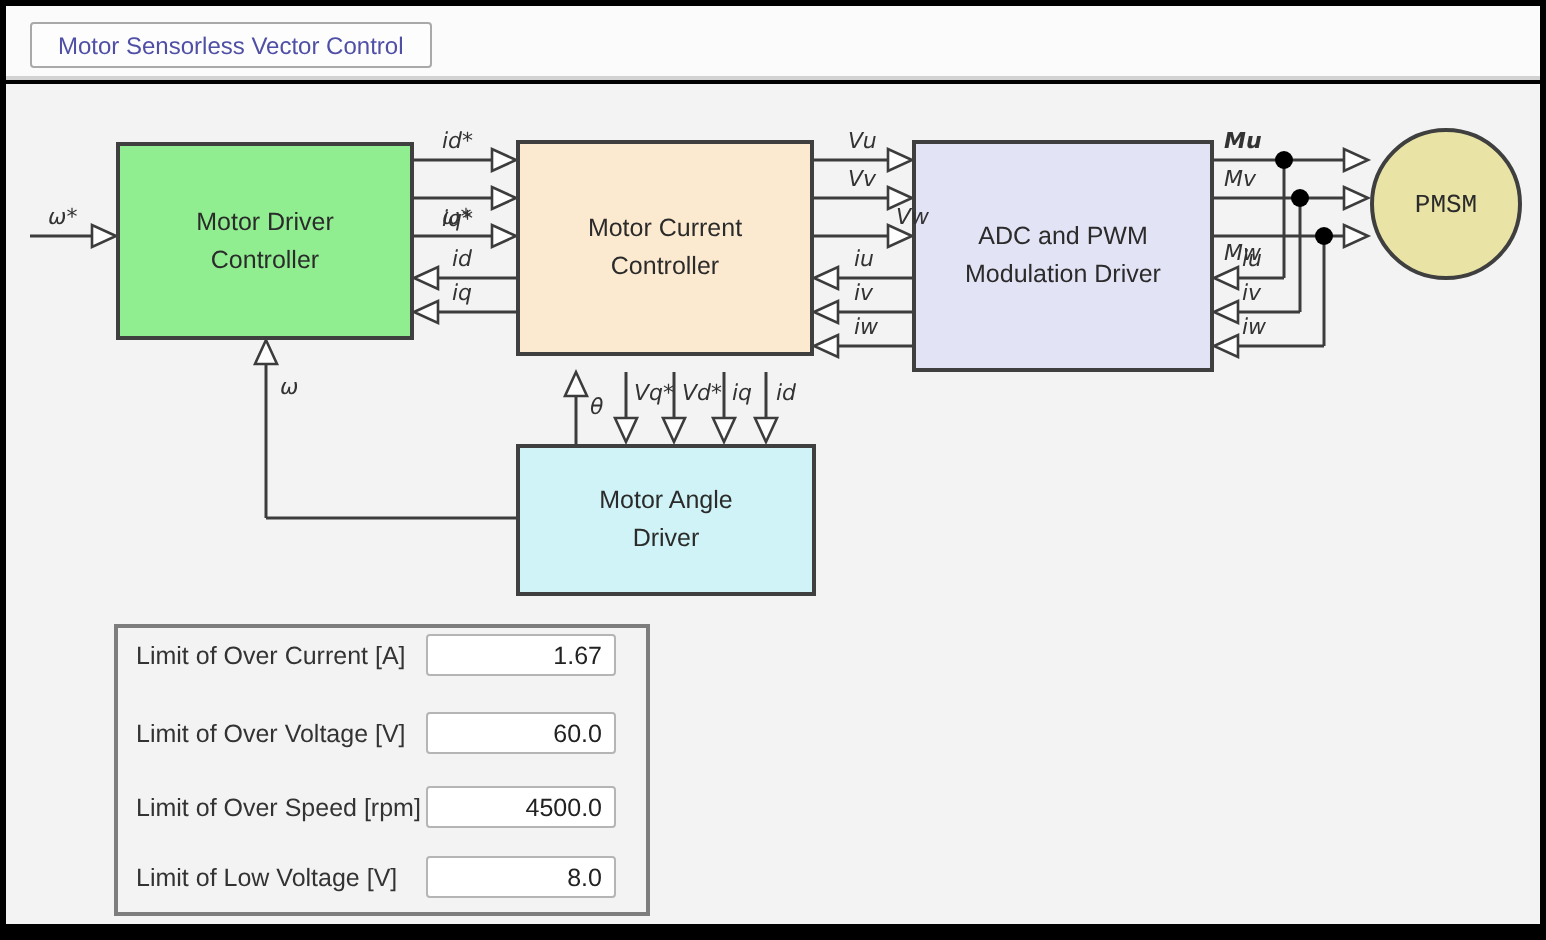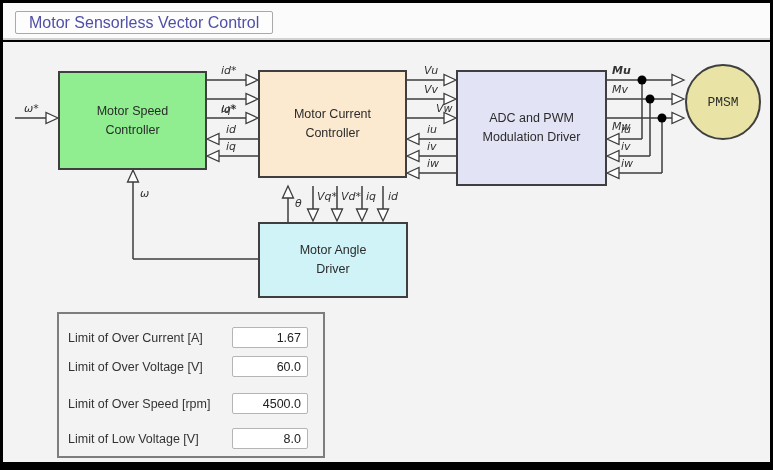--- a/index.html
+++ b/index.html
@@ -14,21 +14,21 @@
     background:#fbfbfb; border-bottom:2px solid #d2d2d2;
   }
   .canvas {
     position:absolute; left:3px; top:42px; width:767px; height:420px;
     background:#f3f3f3;
   }
   .title-btn {
     position:absolute; left:12px; top:8px; height:23px; padding:0 13px;
     background:#fdfdfd; border:1px solid #a9a9a9; border-radius:2px;
     font-family:"Liberation Sans", sans-serif;
-    font-size:16px; cursor:pointer;
+    font-size:12px; cursor:pointer;
   }
   .block {
     position:absolute; border:2px solid #3f3f3f;
     display:flex; align-items:center; justify-content:center;
     text-align:center; font-size:12.5px; color:#2b2b2b;
     line-height:1.5; white-space:pre-line;
   }
   .pmsm {
     position:absolute; border:2px solid #3f3f3f; border-radius:50%;
     display:flex; align-items:center; justify-content:center;
@@ -42,21 +42,21 @@
   .limits-panel {
     position:absolute; left:57px; top:312px; width:268px; height:146px;
     border:2px solid #7d7d7d;
   }
   .limit-row {
     position:absolute; left:9px; width:240px; height:23px;
     display:flex; justify-content:space-between; align-items:center;
   }
   .limit-label { font-size:12.5px; color:#333; }
   .limit-input {
-    width:76px; height:21px; text-align:right; padding:0 6px;
+    width:95px; height:21px; text-align:right; padding:0 6px;
     border:1px solid #b5b5b5; border-radius:2px; background:#fff;
     font-family:"Liberation Sans", sans-serif; font-size:12.5px; color:#222;
   }
 </style>
 </head>
 <body>
 
 <div class="screen">
 
   <div class="header">
@@ -133,21 +133,21 @@
       <polygon points="133,170 127.5,182 138.5,182"></polygon>
     </g>
     <g fill="#000">
       <circle cx="642" cy="80" r="4.5"></circle>
       <circle cx="650" cy="99" r="4.5"></circle>
       <circle cx="662" cy="118" r="4.5"></circle>
     </g>
   </svg>
 
   <div class="block" style="left: 58px; top: 71px; width: 149px; height: 99px; background-color: rgb(144, 238, 144);">
-    <span>Motor Speed
+    <span>Motor Driver
 Controller</span>
   </div>
   <div class="block" style="left: 258px; top: 70px; width: 149px; height: 108px; background-color: rgb(252, 234, 208);">
     <span>Motor Current
 Controller</span>
   </div>
   <div class="block" style="left: 456px; top: 70px; width: 151px; height: 116px; background-color: rgb(227, 227, 246);">
     <span>ADC and PWM
 Modulation Driver</span>
   </div>
@@ -162,41 +162,41 @@
   <span class="siglabel" style="left:24px;  top:102px;">ω*</span>
 
   <span class="siglabel" style="left:221px; top:64px;">id*</span>
   <span class="siglabel" style="left:221px; top:83px;margin-top:20px;">iq*</span>
   <span class="siglabel" style="left:221px; top:102px;">ω*</span>
   <span class="siglabel" style="left:226px; top:123px;">id</span>
   <span class="siglabel" style="left:226px; top:140px;">iq</span>
 
   <span class="siglabel" style="left:424px; top:64px;">Vu</span>
   <span class="siglabel" style="left:424px; top:83px;">Vv</span>
-  <span class="siglabel" style="left:436px; top:102px;">Vw</span>
+  <span class="siglabel" style="left:448px; top:102px;">Vw</span>
   <span class="siglabel" style="left:427px; top:123px;">iu</span>
   <span class="siglabel" style="left:427px; top:140px;">iv</span>
   <span class="siglabel" style="left:427px; top:157px;">iw</span>
 
   <span class="siglabel" style="left:612px; top:64px;font-weight:bold;">Mu</span>
   <span class="siglabel" style="left:612px; top:83px;">Mv</span>
   <span class="siglabel" style="left:612px; top:120px;">Mw</span>
   <span class="siglabel" style="left:621px; top:123px;">iu</span>
   <span class="siglabel" style="left:621px; top:140px;">iv</span>
   <span class="siglabel" style="left:621px; top:157px;">iw</span>
 
   <span class="siglabel" style="left:140px; top:187px;">ω</span>
   <span class="siglabel" style="left:295px; top:197px;">θ</span>
   <span class="siglabel" style="left:317px; top:190px;">Vq*</span>
   <span class="siglabel" style="left:341px; top:190px;">Vd*</span>
   <span class="siglabel" style="left:366px; top:190px;">iq</span>
   <span class="siglabel" style="left:388px; top:190px;">id</span>
 
   <div class="limits-panel">
-    <div class="limit-row" style="top:12px;">
+    <div class="limit-row" style="top:2px;">
       <span class="limit-label">Limit of Over Current [A]</span>
       <input class="limit-input" readonly="" value="1.67" style="">
     </div>
     <div class="limit-row" style="top:41px;">
       <span class="limit-label">Limit of Over Voltage [V]</span>
       <input class="limit-input" readonly="" value="60.0" style="">
     </div>
     <div class="limit-row" style="top:78px;">
       <span class="limit-label">Limit of Over Speed [rpm]</span>
       <input class="limit-input" readonly="" value="4500.0" style="">

